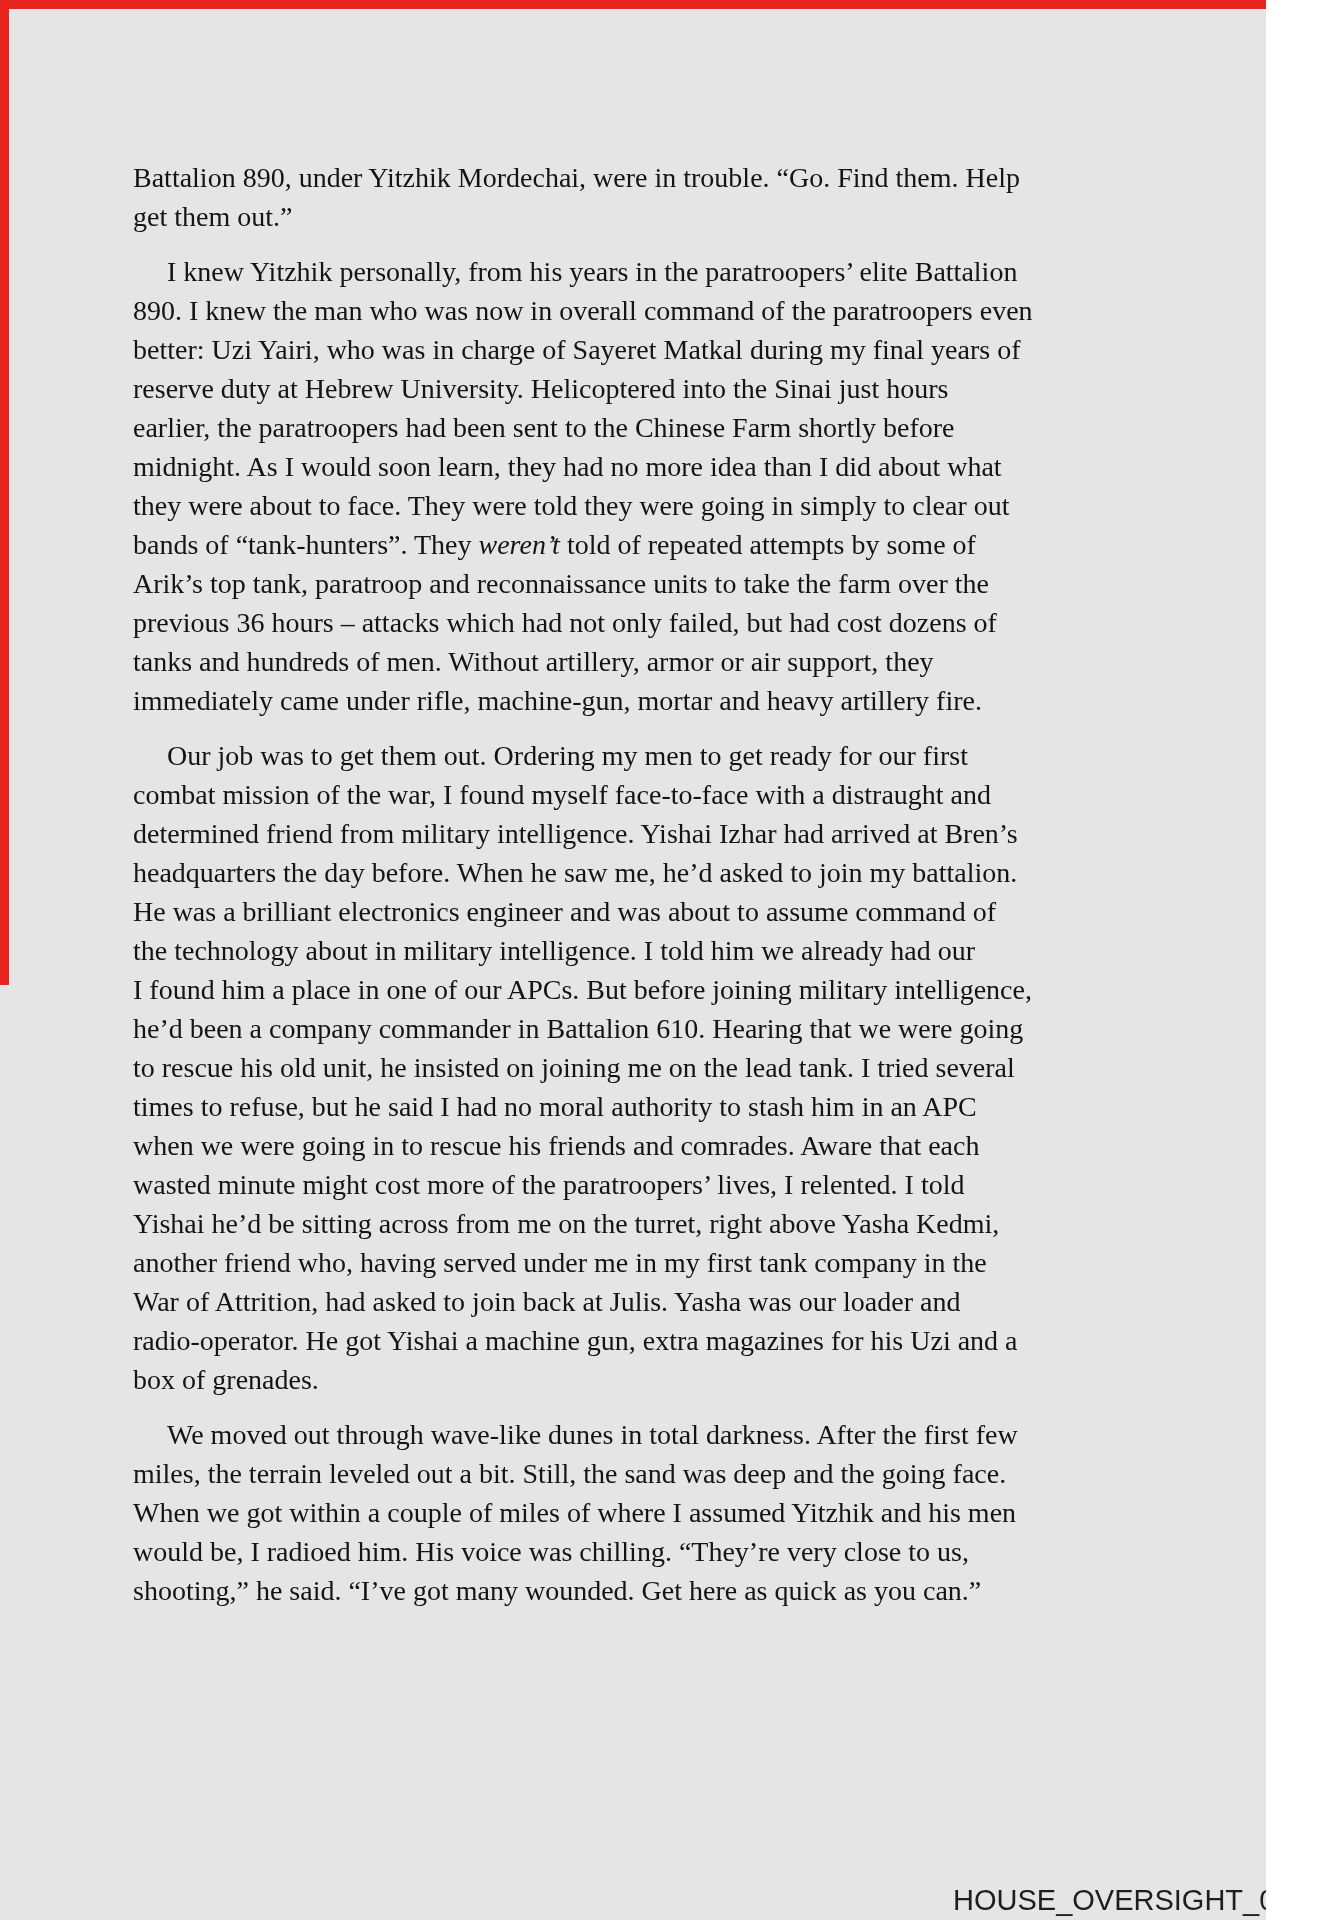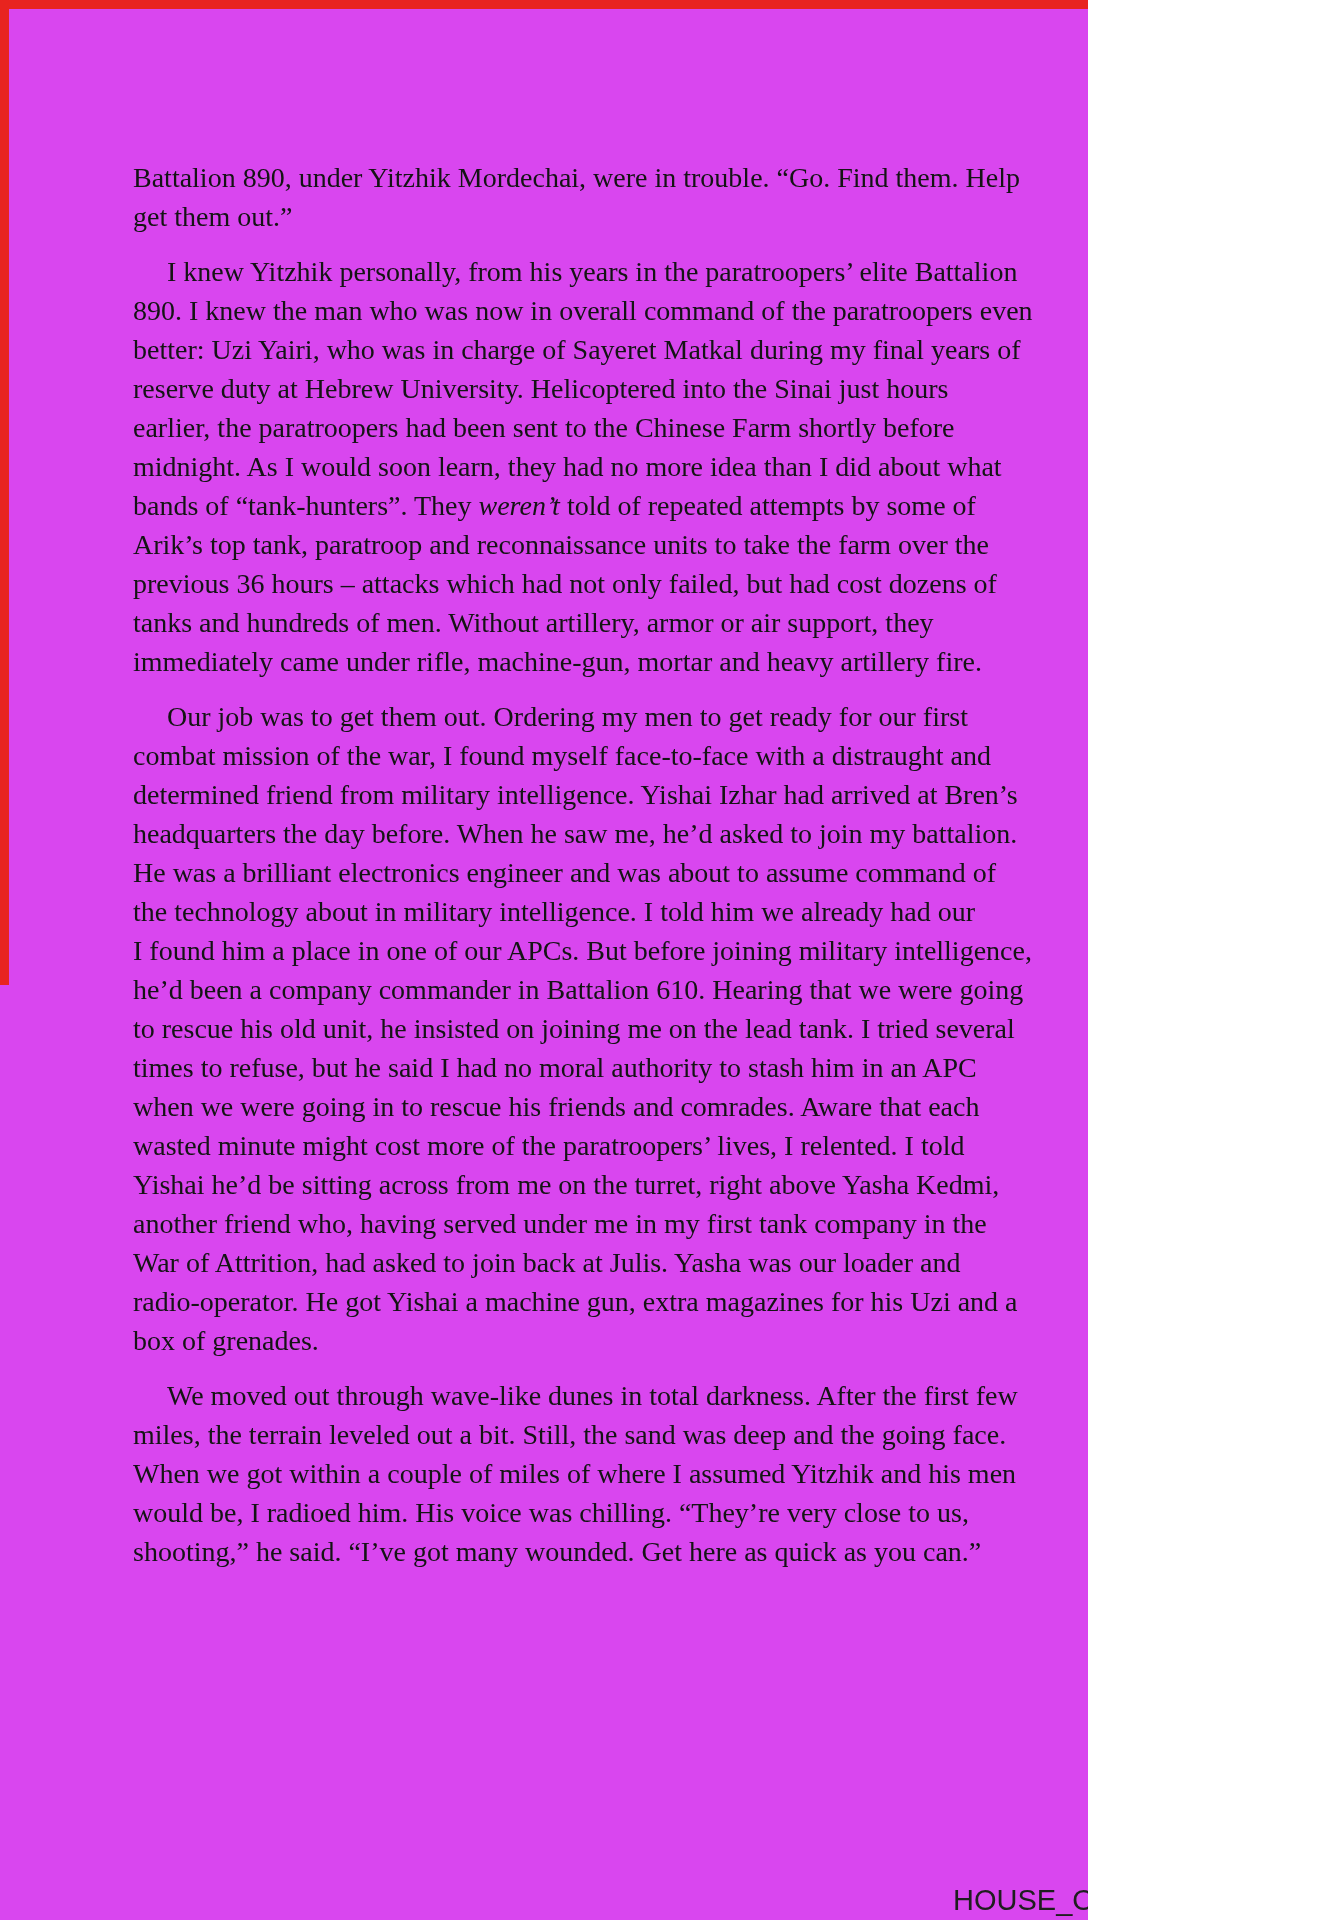--- a/index.html
+++ b/index.html
@@ -1,20 +1,20 @@
 <!DOCTYPE html>
 <html><head>
 <meta charset="utf-8">
 <style>
   html, body { margin: 0; padding: 0; background: #ffffff; }
   .page {
     position: relative;
-    width: 1088px;
+    width: 1266px;
     height: 1920px;
-    background: #d946ef;
+    background: #e5e5e5;
     overflow: hidden;
   }
   .mark-top {
     position: absolute;
     left: 0; top: 0;
     width: 1331px; height: 9px;
   }
   .mark-left {
     position: absolute;
     left: 0; top: 0;
@@ -65,20 +65,21 @@
         <div class="line">Battalion 890, under Yitzhik Mordechai, were in trouble. “Go. Find them. Help</div>
         <div class="line">get them out.”</div>
       </div>
       <div class="para">
         <div class="line indent">I knew Yitzhik personally, from his years in the paratroopers’ elite Battalion</div>
         <div class="line">890. I knew the man who was now in overall command of the paratroopers even</div>
         <div class="line">better: Uzi Yairi, who was in charge of Sayeret Matkal during my final years of</div>
         <div class="line">reserve duty at Hebrew University. Helicoptered into the Sinai just hours</div>
         <div class="line">earlier, the paratroopers had been sent to the Chinese Farm shortly before</div>
         <div class="line">midnight. As I would soon learn, they had no more idea than I did about what</div>
+        <div class="line">they were about to face. They were told they were going in simply to clear out</div>
         <div class="line"><span>bands of “tank-hunters”. They </span><span style="font-style: italic;">weren’t</span><span> told of repeated attempts by some of</span></div>
         <div class="line">Arik’s top tank, paratroop and reconnaissance units to take the farm over the</div>
         <div class="line">previous 36 hours – attacks which had not only failed, but had cost dozens of</div>
         <div class="line">tanks and hundreds of men. Without artillery, armor or air support, they</div>
         <div class="line">immediately came under rifle, machine-gun, mortar and heavy artillery fire.</div>
       </div>
       <div class="para">
         <div class="line indent">Our job was to get them out. Ordering my men to get ready for our first</div>
         <div class="line">combat mission of the war, I found myself face-to-face with a distraught and</div>
         <div class="line">determined friend from military intelligence. Yishai Izhar had arrived at Bren’s</div>

